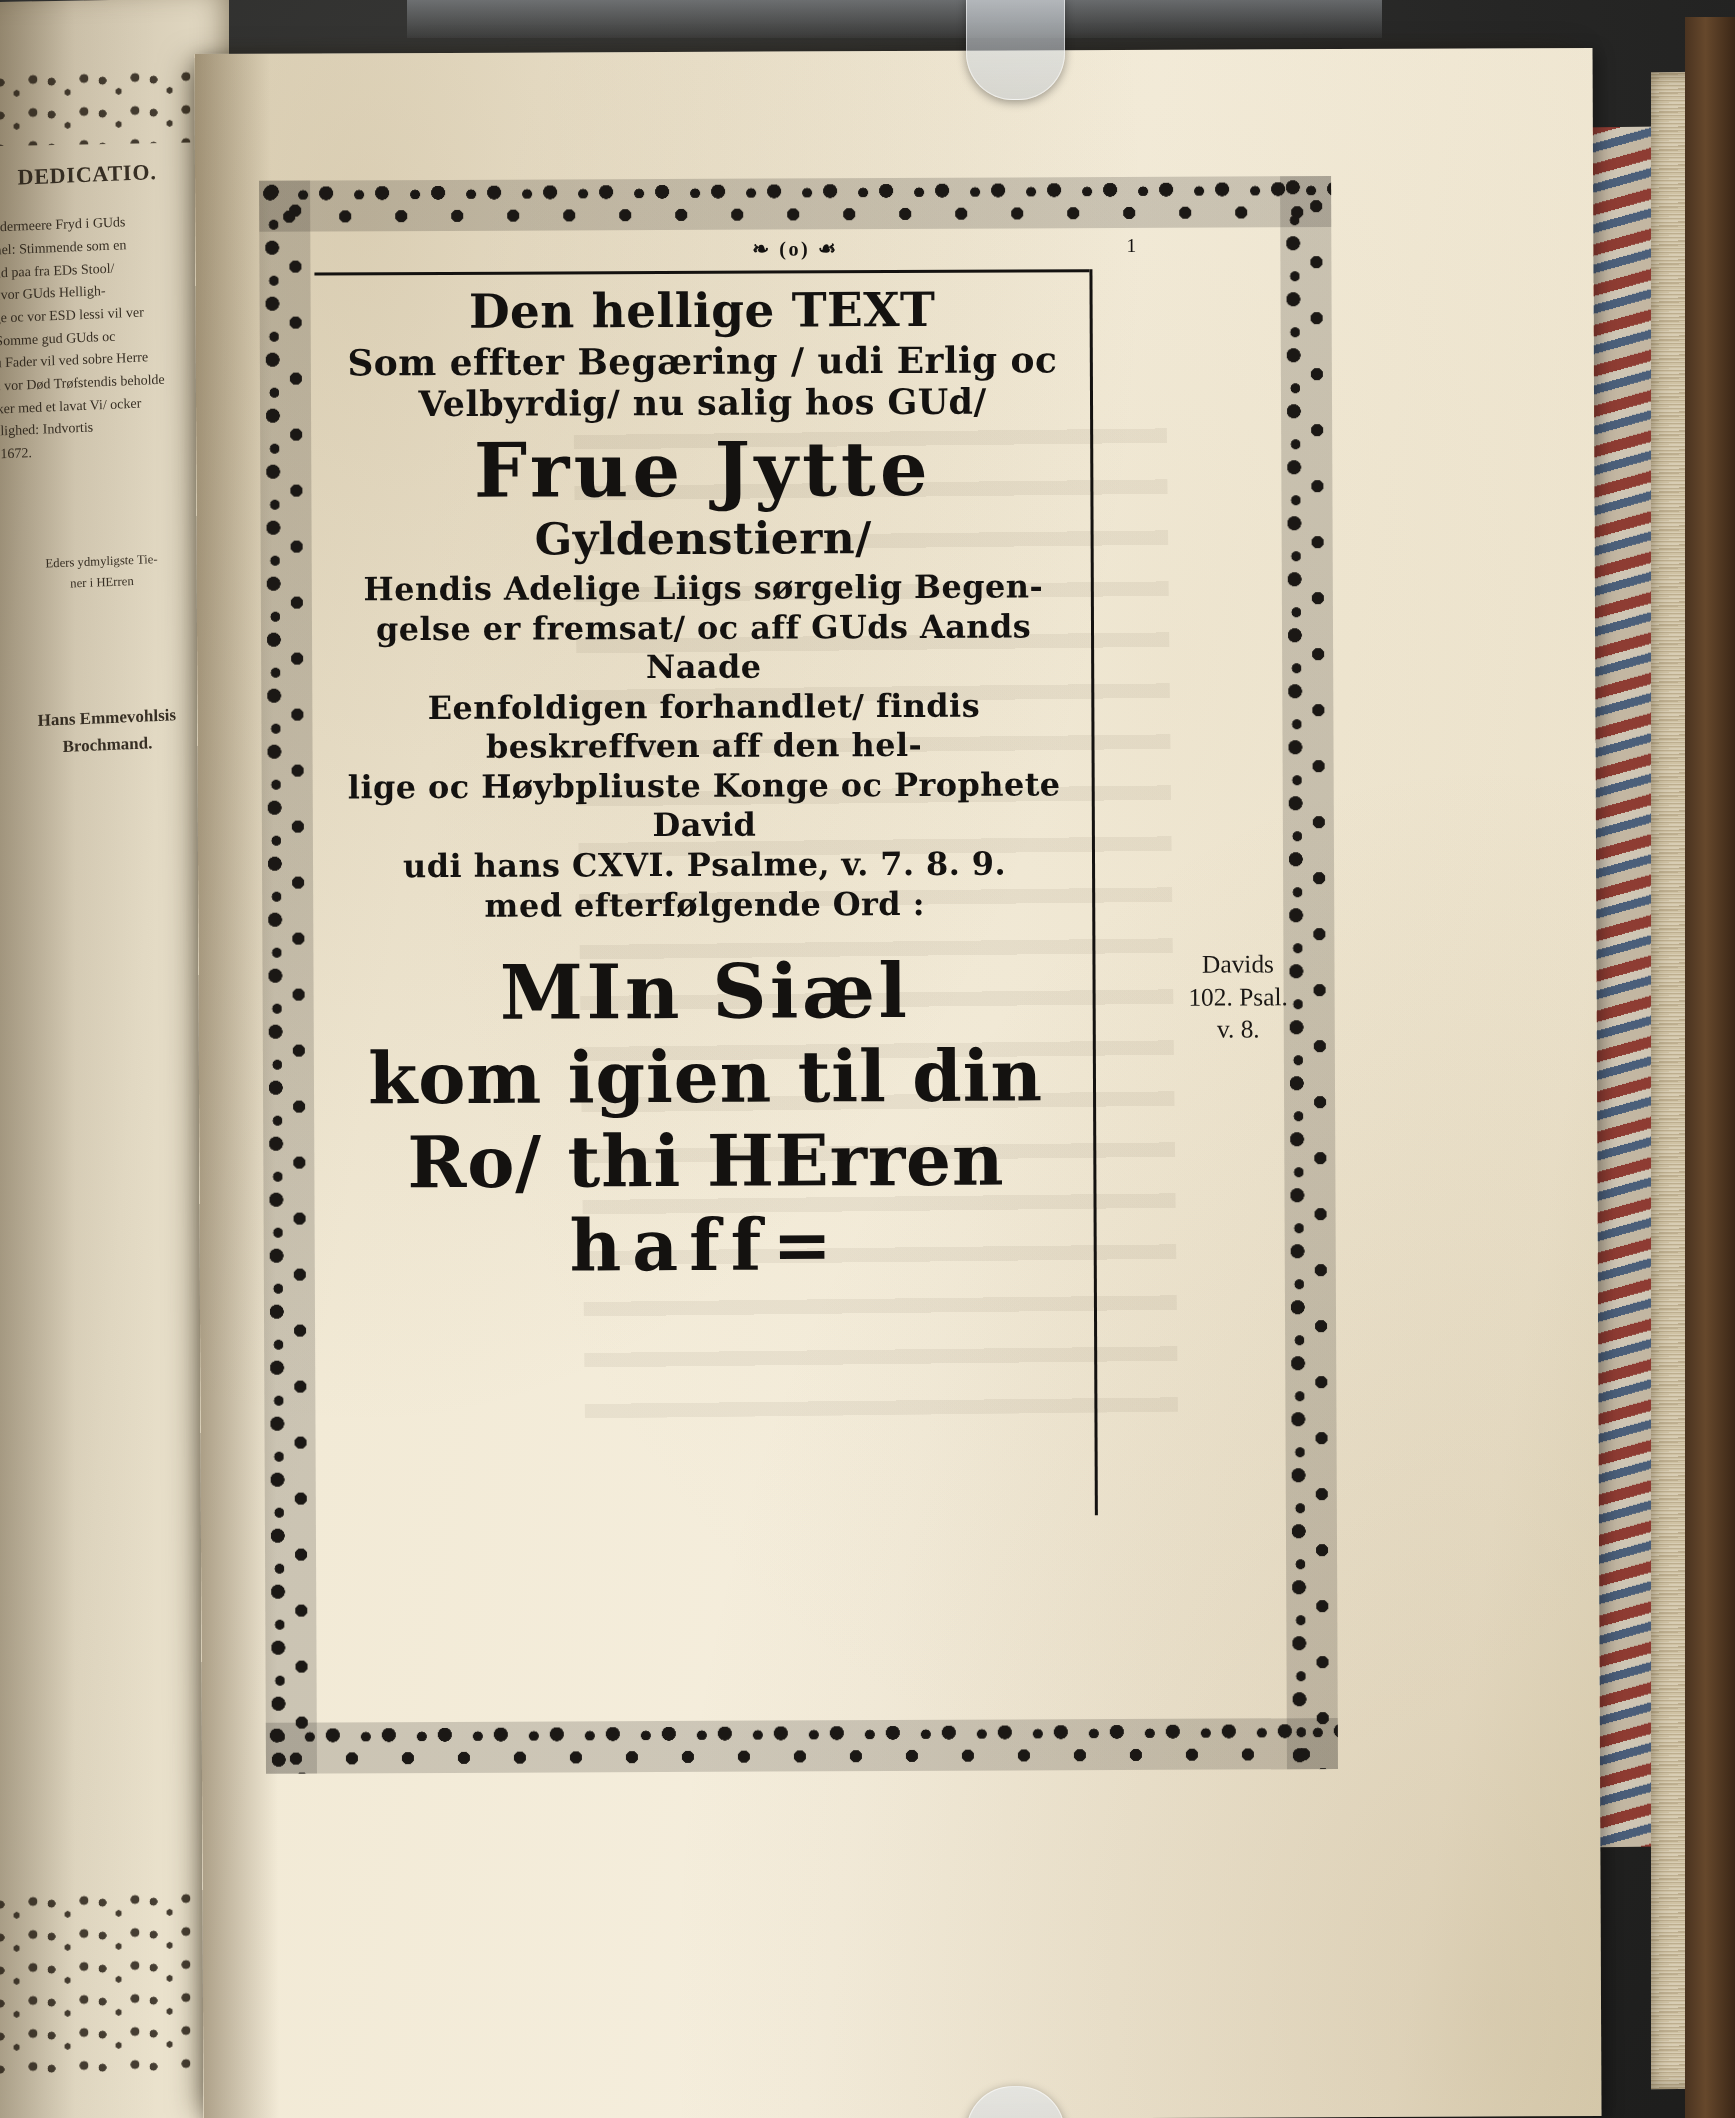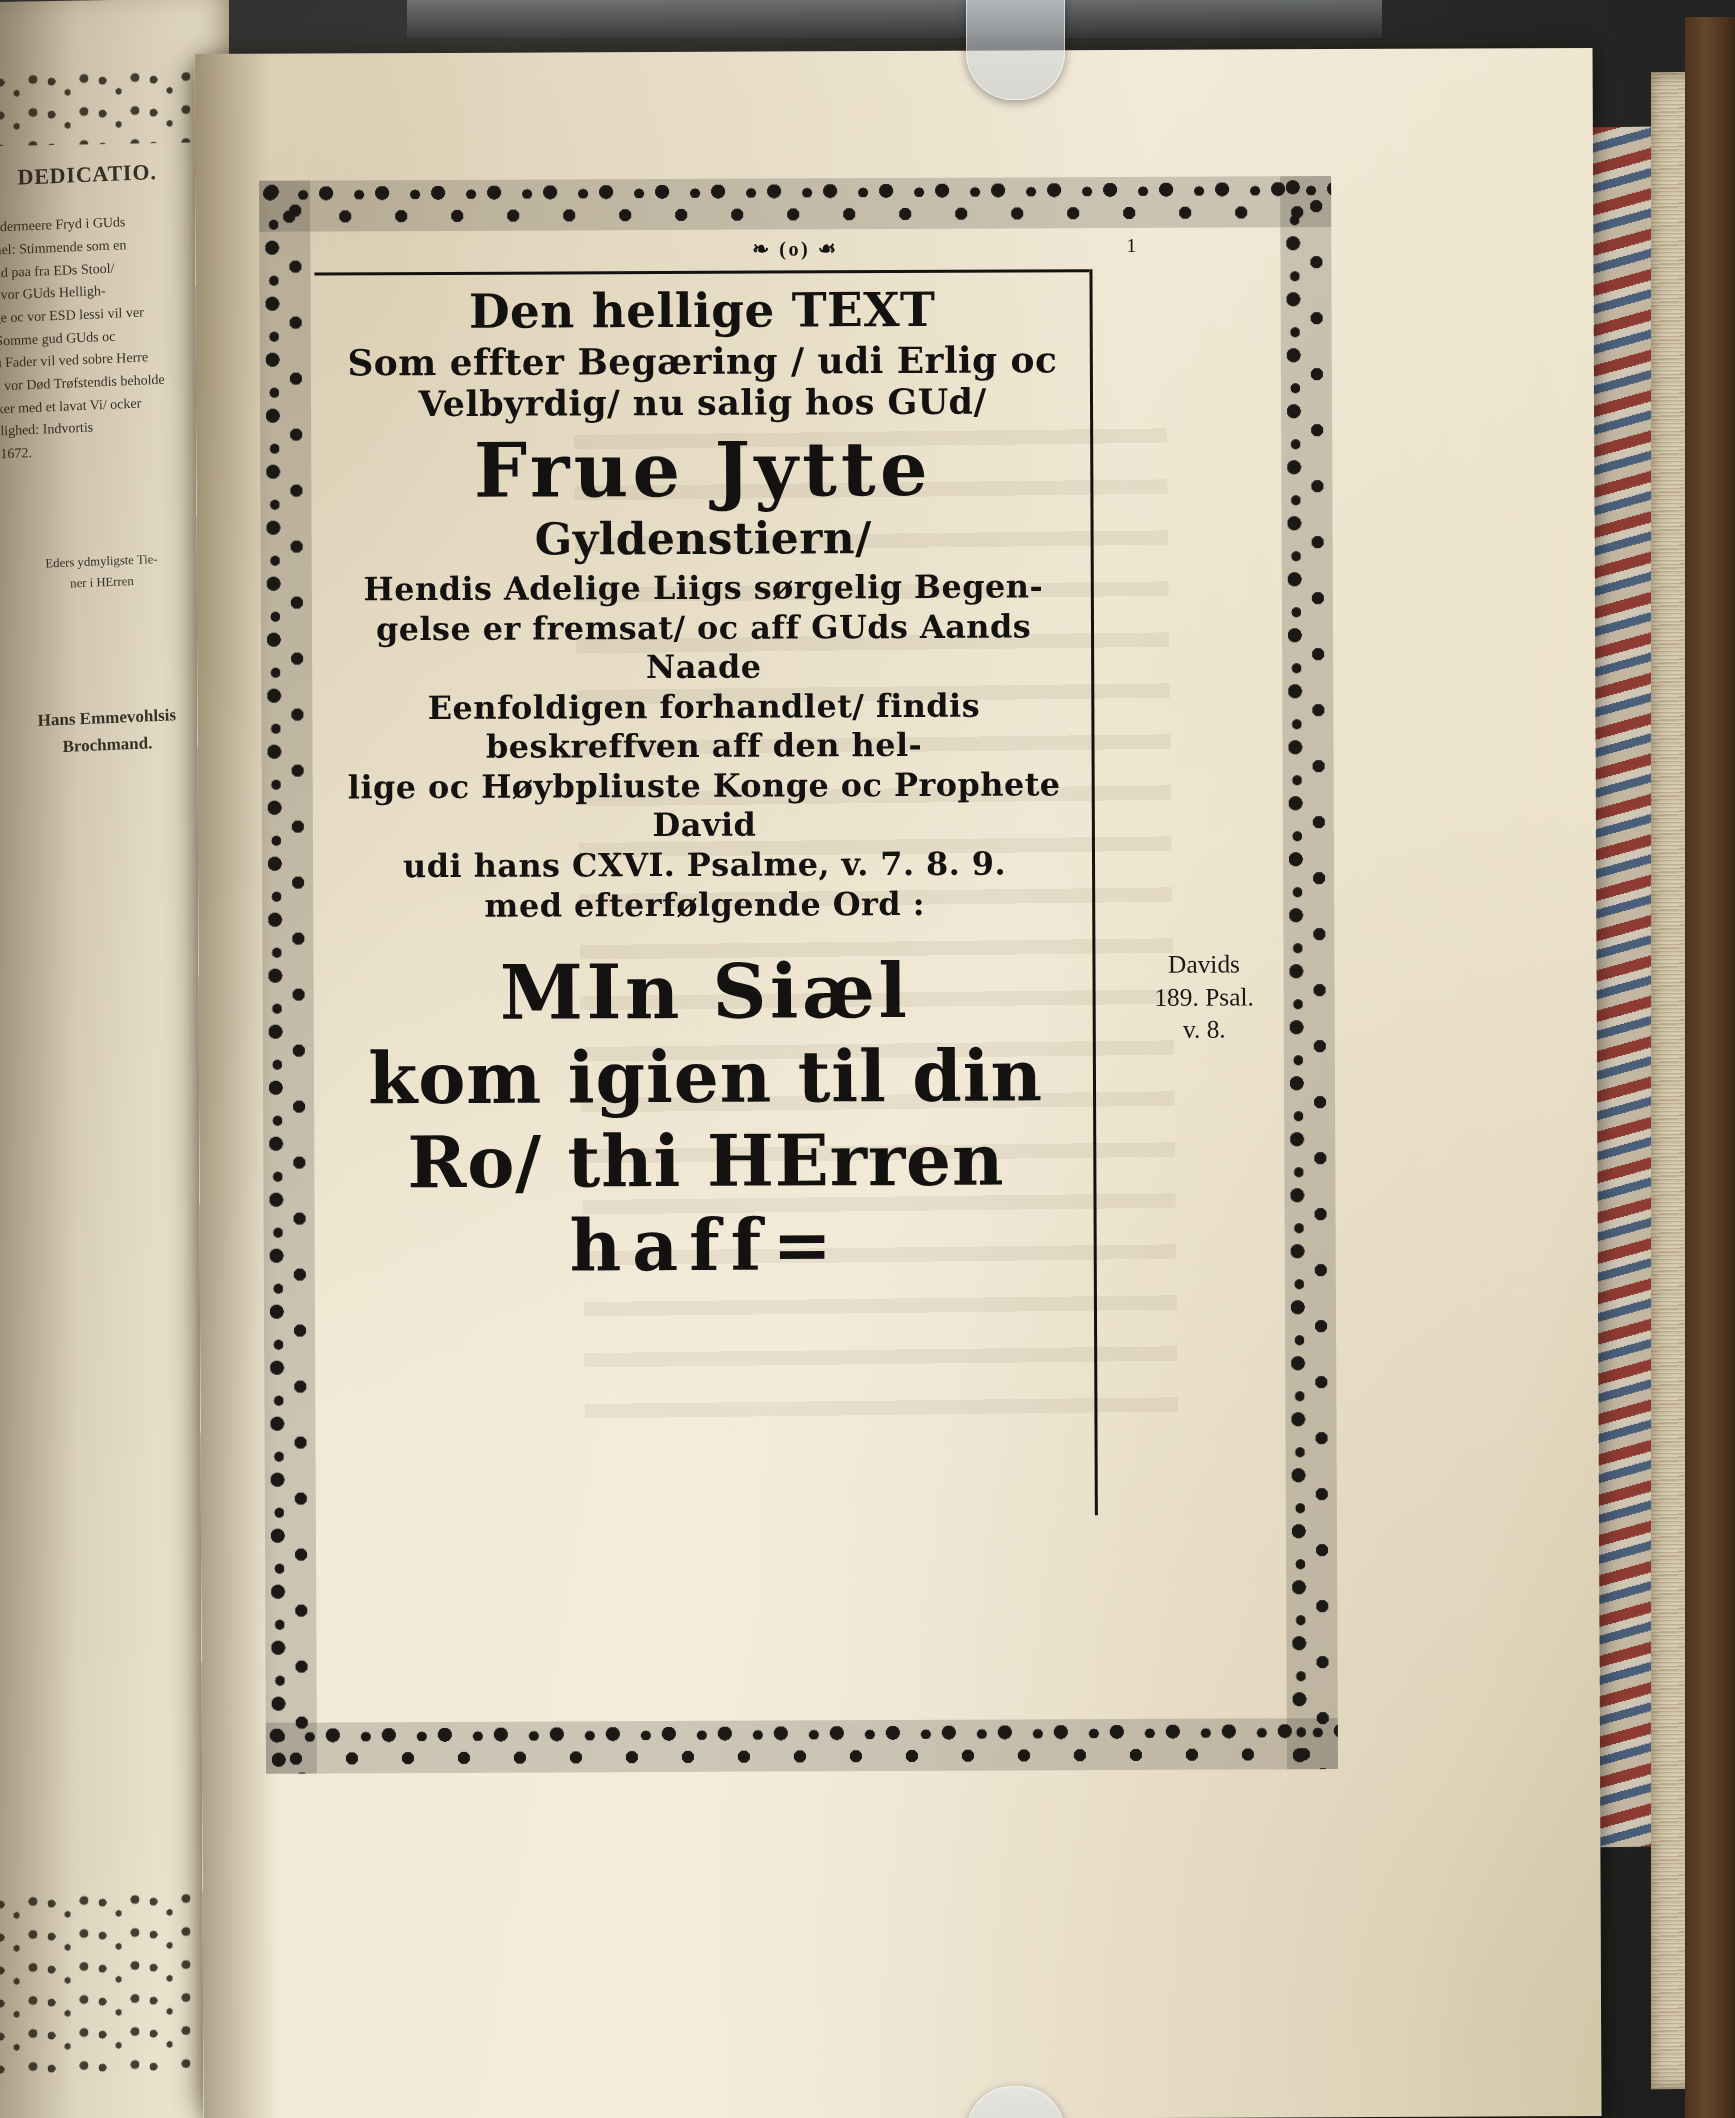--- a/index.html
+++ b/index.html
@@ -282,21 +282,21 @@
     font-size: 71px;
     line-height: 1.18;
     text-align: center;
     letter-spacing: 0.8px;
   }
   .q-line.first { font-size: 75px; letter-spacing: 3.4px; }
   .q-line.last  { letter-spacing: 11px; }
 
   .sidenote {
     position: absolute;
-    left: 810px;
+    left: 844px;
     top: 720px;
     width: 153px;
     text-align: center;
     font-family: "Liberation Serif", serif;
     font-size: 25.4px;
     line-height: 1.28;
     color: #1a1714;
   }
 
   
@@ -411,21 +411,21 @@
         <div class="quote">
           <div class="q-line first">MIn Siæl</div>
           <div class="q-line">kom igien til din</div>
           <div class="q-line">Ro/ thi HErren</div>
           <div class="q-line last">haff=</div>
         </div>
       </div>
 
       <div class="sidenote">
         <div>Davids</div>
-        <div>189. Psal.</div>
+        <div>102. Psal.</div>
         <div>v. 8.</div>
       </div>
 
     </div>
   </div>
 </div>
 
 <div class="holder holder-strip-top"></div>
 <div class="holder holder-top"></div>
 <div class="holder holder-bottom"></div>

